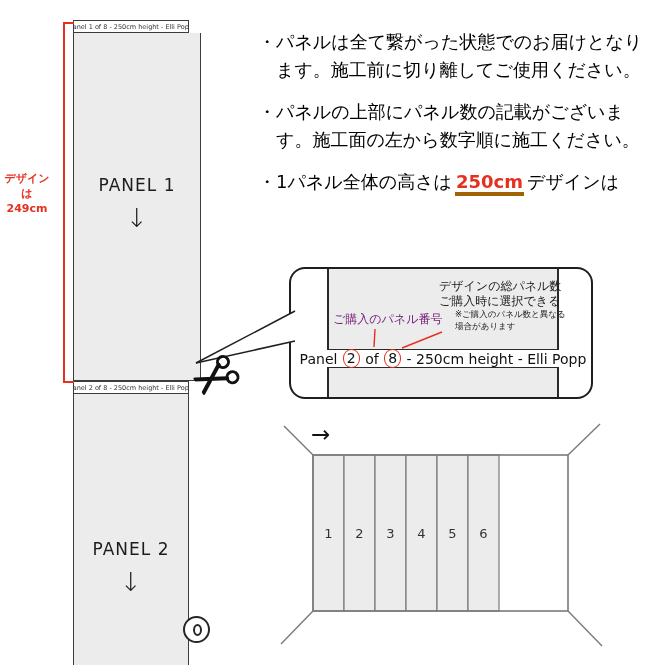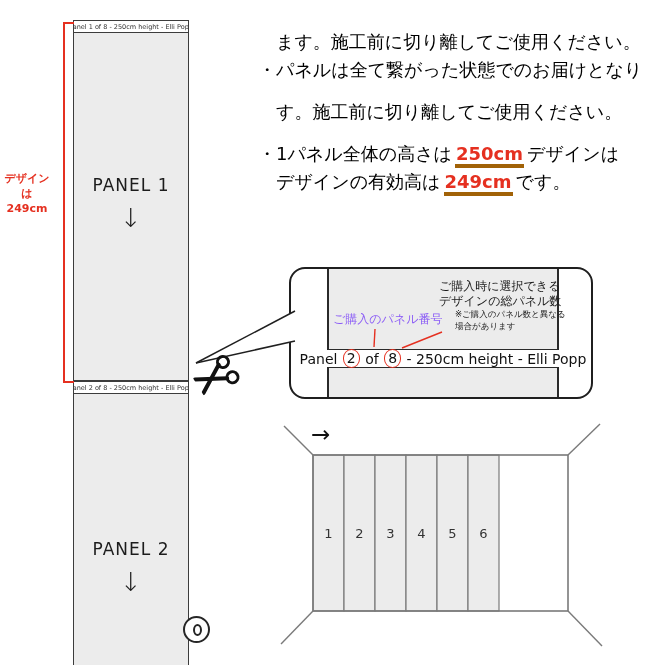--- a/index.html
+++ b/index.html
@@ -44,21 +44,21 @@
   .bubble { position:absolute; left:289px; top:267px; width:304px; height:132px;
     background:#fff; border:2px solid #1f1f1f; border-radius:16px; z-index:1; overflow:hidden; }
   .bubble .vline { position:absolute; top:0; width:2px; height:100%; background:#2a2a2a; }
   .gray-zone { position:absolute; left:38px; width:228px; background:#ececec; }
   .band { position:absolute; left:36px; top:80px; width:232px; height:19px; background:#fff;
     border-top:1.5px solid #2a2a2a; border-bottom:1.5px solid #2a2a2a;
     display:flex; align-items:center; justify-content:center;
     font-size:14px; color:#111; white-space:nowrap; z-index:3; }
   .circle-num { display:inline-block; border:1.4px solid #e53020; border-radius:50%;
     padding:0 3px; margin:0 1px; line-height:1.15; }
-  .co-left-label { position:absolute; left:42px; top:42px; font-size:12px; color:#8b5cf6;
+  .co-left-label { position:absolute; left:42px; top:42px; font-size:12px; color:#701a75;
     white-space:nowrap; z-index:4; }
   .co-right-labels { position:absolute; left:148px; top:10px; z-index:4; color:#1a1a1a; }
   .co-right-labels .big { font-size:12px; line-height:15px; white-space:nowrap; }
   .co-right-labels .small { font-size:8.5px; line-height:11.5px; white-space:nowrap;margin-left:16px; }
   .bubble svg.redlines { position:absolute; left:0; top:0; z-index:4; }
   .wedge { position:absolute; left:180px; top:300px; z-index:2; }
 
   
   .scissors { position:absolute; left:197px; top:358px; width:46px; height:40px;
     transform:rotate(-32deg); z-index:7; }
@@ -66,21 +66,21 @@
   
   .room { position:absolute; left:270px; top:413px; }
   .room-arrow { position:absolute; left:311px; top:423px; font-size:23px; color:#111; line-height:1; }
 </style>
 </head>
 <body>
 
 <div id="stage">
 
   <div class="strip-header" style="left:73px; top:20px; width:116px; height:13px;">Panel 1 of 8 - 250cm height - Elli Popp</div>
-  <div class="strip-body" style="left:73px; top:33px; width:116px; height:348px;">
+  <div class="strip-body" style="left:73px; top:33px; width:128px; height:348px;">
     <div class="panel-big-label" style="top:142px;">PANEL 1</div>
     <div class="panel-arrow" style="top:172px;">↓</div>
   </div>
 
   <div class="strip-header" style="left:73px; top:381px; width:116px; height:13px;">Panel 2 of 8 - 250cm height - Elli Popp</div>
   <div class="strip-body" style="left:73px; top:394px; width:116px; height:304px; border-radius:0 0 0 16px;">
     <div class="panel-big-label" style="top:145px;">PANEL 2</div>
     <div class="panel-arrow" style="top:175px;">↓</div>
   </div>
   <div class="roll-outer"></div>
@@ -89,44 +89,44 @@
   <div class="bracket-v red"></div>
   <div class="tick-t red"></div>
   <div class="tick-b red"></div>
   <div class="design-note">
     <span class="nline">デザインは</span>
     <span class="nline">249cm</span>
   </div>
 
   <div class="notes">
     <p>
+      <span class="nline">・パネルは全て繋がった状態でのお届けとなり</span>
       <span class="nline cont">ます。施工前に切り離してご使用ください。</span>
-      <span class="nline">・パネルは全て繋がった状態でのお届けとなり</span>
     </p>
     <p>
-      <span class="nline cont">す。施工前に切り離してご使用ください。</span>
+      <span class="nline">・パネルの上部にパネル数の記載がございま</span>
+      <span class="nline cont">す。施工面の左から数字順に施工ください。</span>
     </p>
     <p>
       <span class="nline"><span>・1パネル全体の高さは</span><span class="red-val">250cm</span><span>デザインは</span></span>
-      <span class="nline cont"><span>デザインの有効高は</span><span class="red-val">249cm</span><span>です。</span></span>
     </p>
   </div>
 
   <div class="bubble">
     <div class="vline" style="left:36px;"></div>
     <div class="vline" style="left:266px;"></div>
     <div class="gray-zone" style="top:0; height:80px;"></div>
     <div class="gray-zone" style="top:99px; height:29px;"></div>
     <div class="band">
       <span>Panel</span>&nbsp;<span class="circle-num">2</span>&nbsp;<span>of</span>&nbsp;<span class="circle-num">8</span>&nbsp;<span>- 250cm height - Elli Popp</span>
     </div>
     <div class="co-left-label">ご購入のパネル番号</div>
     <div class="co-right-labels">
+      <div class="big">デザインの総パネル数</div>
       <div class="big">ご購入時に選択できる</div>
-      <div class="big">デザインの総パネル数</div>
       <div class="small">※ご購入のパネル数と異なる</div>
       <div class="small">場合があります</div>
     </div>
     <svg class="redlines" width="300" height="128">
       <line x1="84" y1="60" x2="83" y2="78" stroke="#e53020" stroke-width="1.4"></line>
       <line x1="151" y1="63" x2="111" y2="79" stroke="#e53020" stroke-width="1.4"></line>
     </svg>
   </div>
 
   <svg class="wedge" width="120" height="80">

